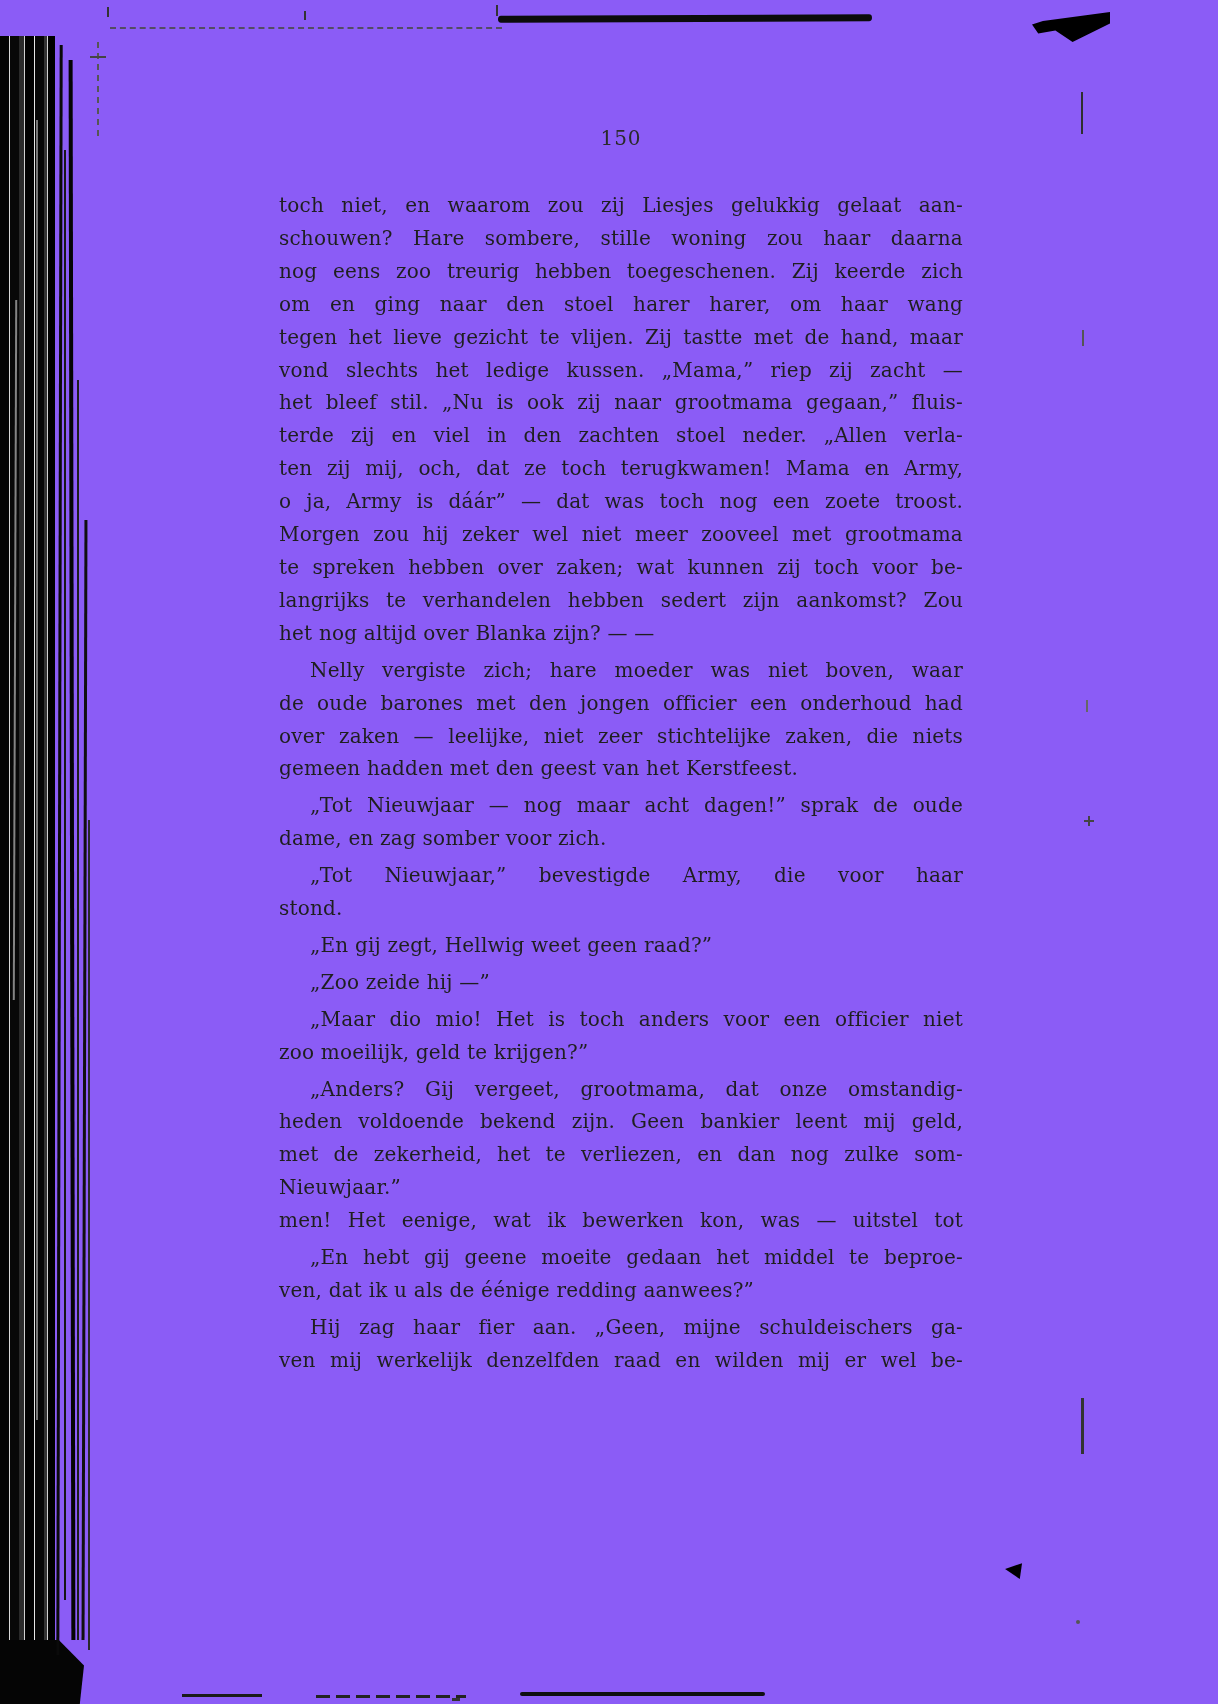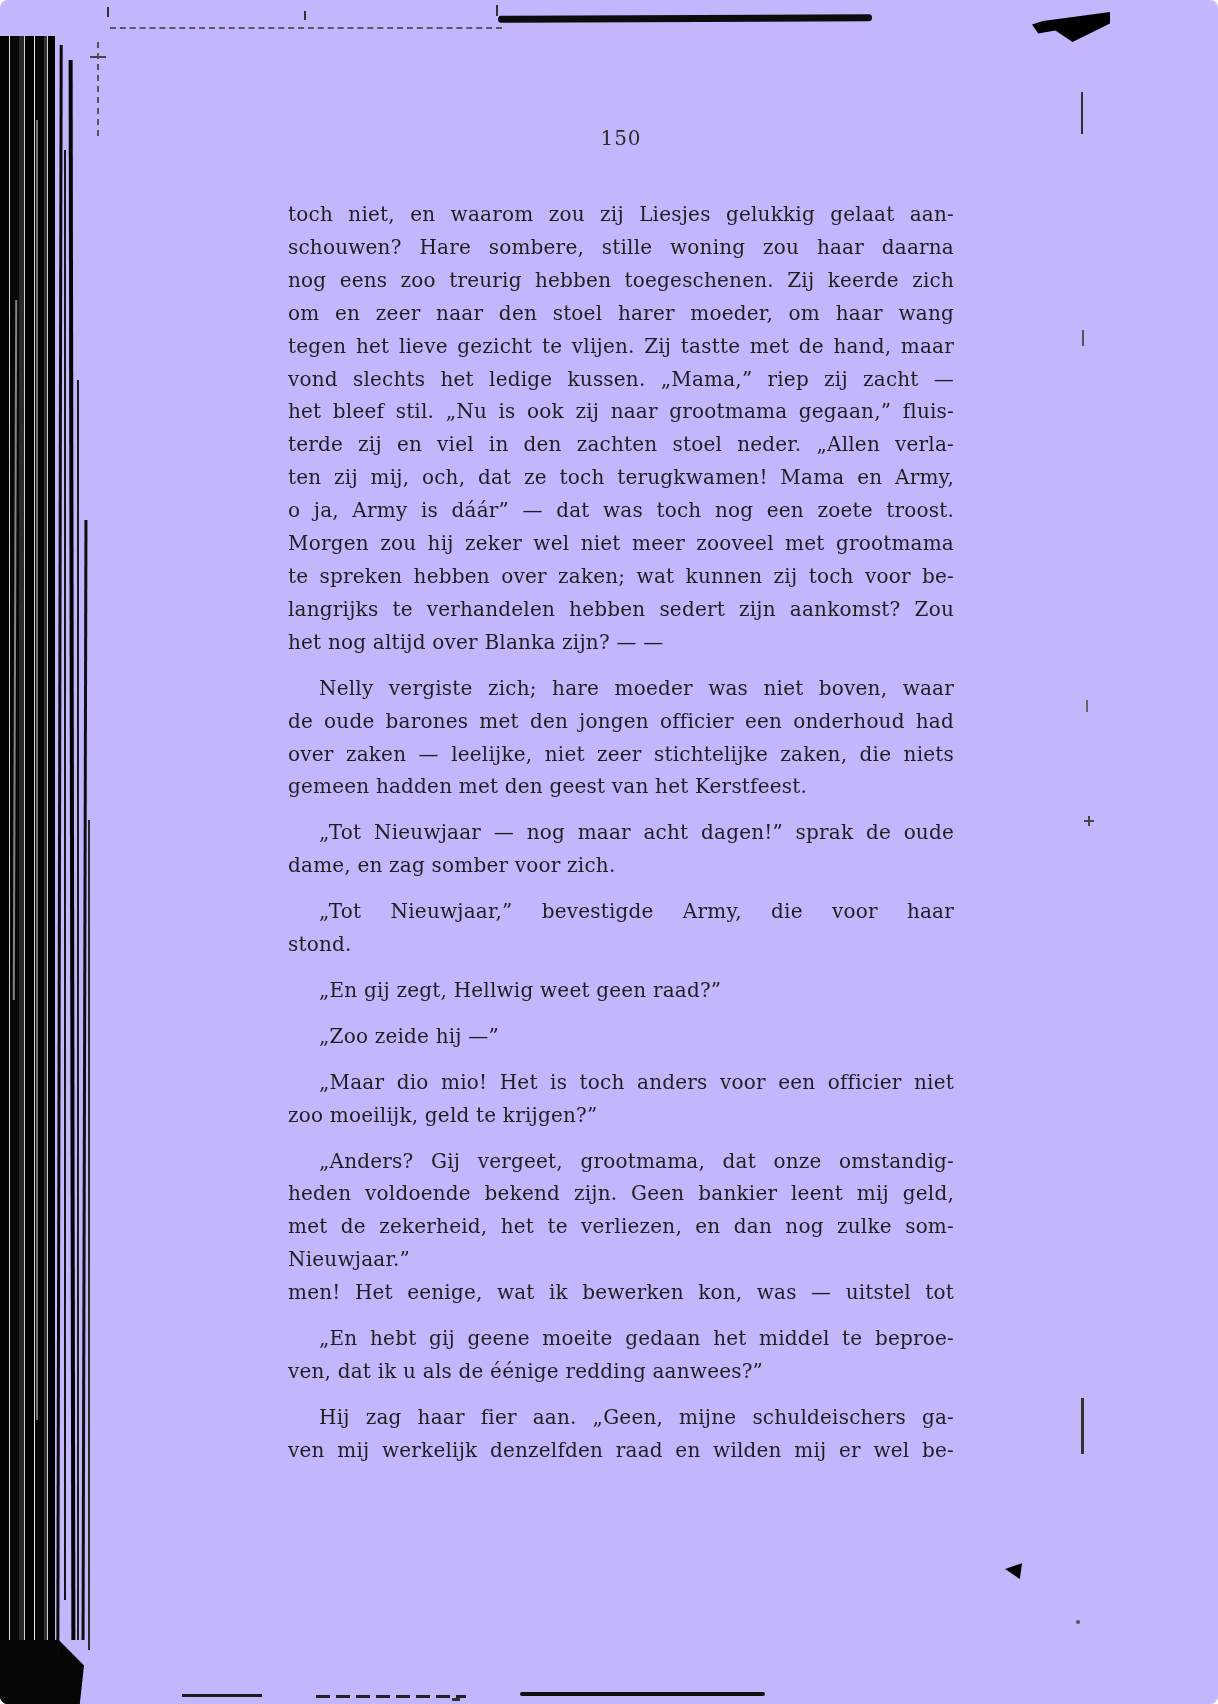--- a/index.html
+++ b/index.html
@@ -5,23 +5,22 @@
   html, body {
     margin: 0;
     padding: 0;
     background: #ffffff;
     font-family: "DejaVu Serif", serif;
   }
   .page {
     position: relative;
     width: 1218px;
     height: 1704px;
-    background: #c4b5fd;
+    background: #8b5cf6;
     overflow: hidden;
-    border-radius: 8px;
   }
   
   .page-number {
     position: absolute;
     left: 275px;
     top: 126px;
     width: 692px;
     text-align: center;
     font-size: 20px;
     color: #2a2a2a;
@@ -30,21 +29,21 @@
   .text-block {
     position: absolute;
     left: 275px;
     top: 185px;
     width: 692px;
     font-size: 20px;
     line-height: 32.9px;
     color: #1f1f1f;
     letter-spacing: 0.2px;
   }
-  .paragraph { margin: 13px; }
+  .paragraph { margin: 4px; }
   .line {
     text-align: justify;
     text-align-last: justify;
     white-space: normal;
   }
   .line.last {
     text-align: right;
     text-align-last: left;
   }
   .line.indent { text-indent: 31px; }
@@ -149,21 +148,21 @@
     <div class="artifact b4"></div>
   </div>
 
   <div class="page-number">150</div>
 
   <div class="text-block">
       <div class="paragraph">
         <div class="line">toch niet, en waarom zou zij Liesjes gelukkig gelaat aan-</div>
         <div class="line">schouwen? Hare sombere, stille woning zou haar daarna</div>
         <div class="line">nog eens zoo treurig hebben toegeschenen. Zij keerde zich</div>
-        <div class="line">om en zeer naar den stoel harer moeder, om haar wang</div>
+        <div class="line">om en ging naar den stoel harer harer, om haar wang</div>
         <div class="line">tegen het lieve gezicht te vlijen. Zij tastte met de hand, maar</div>
         <div class="line">vond slechts het ledige kussen. „Mama,” riep zij zacht —</div>
         <div class="line">het bleef stil. „Nu is ook zij naar grootmama gegaan,” fluis-</div>
         <div class="line">terde zij en viel in den zachten stoel neder. „Allen verla-</div>
         <div class="line">ten zij mij, och, dat ze toch terugkwamen! Mama en Army,</div>
         <div class="line">o ja, Army is dáár” — dat was toch nog een zoete troost.</div>
         <div class="line">Morgen zou hij zeker wel niet meer zooveel met grootmama</div>
         <div class="line">te spreken hebben over zaken; wat kunnen zij toch voor be-</div>
         <div class="line">langrijks te verhandelen hebben sedert zijn aankomst? Zou</div>
         <div class="line last">het nog altijd over Blanka zijn? — —</div>

